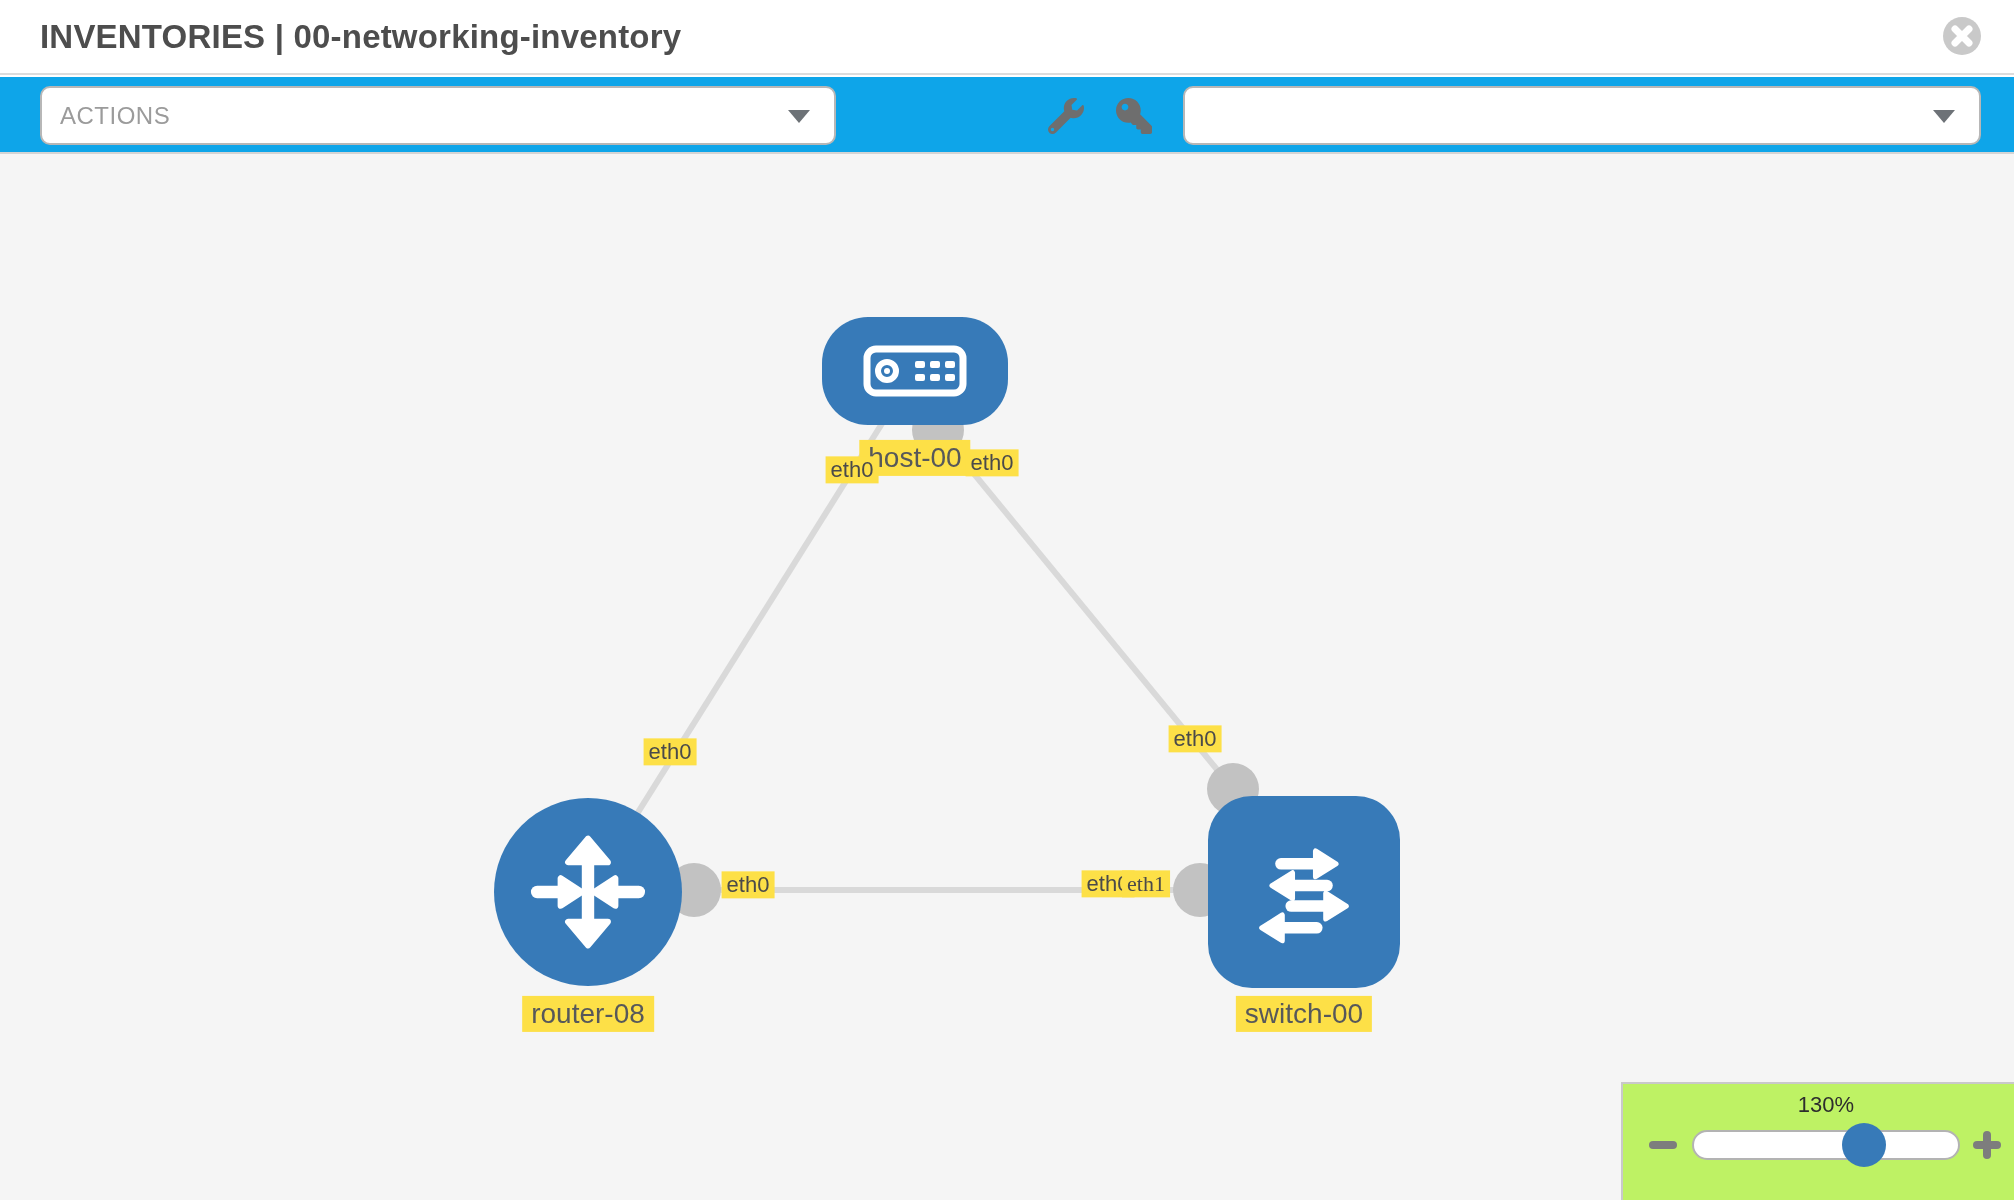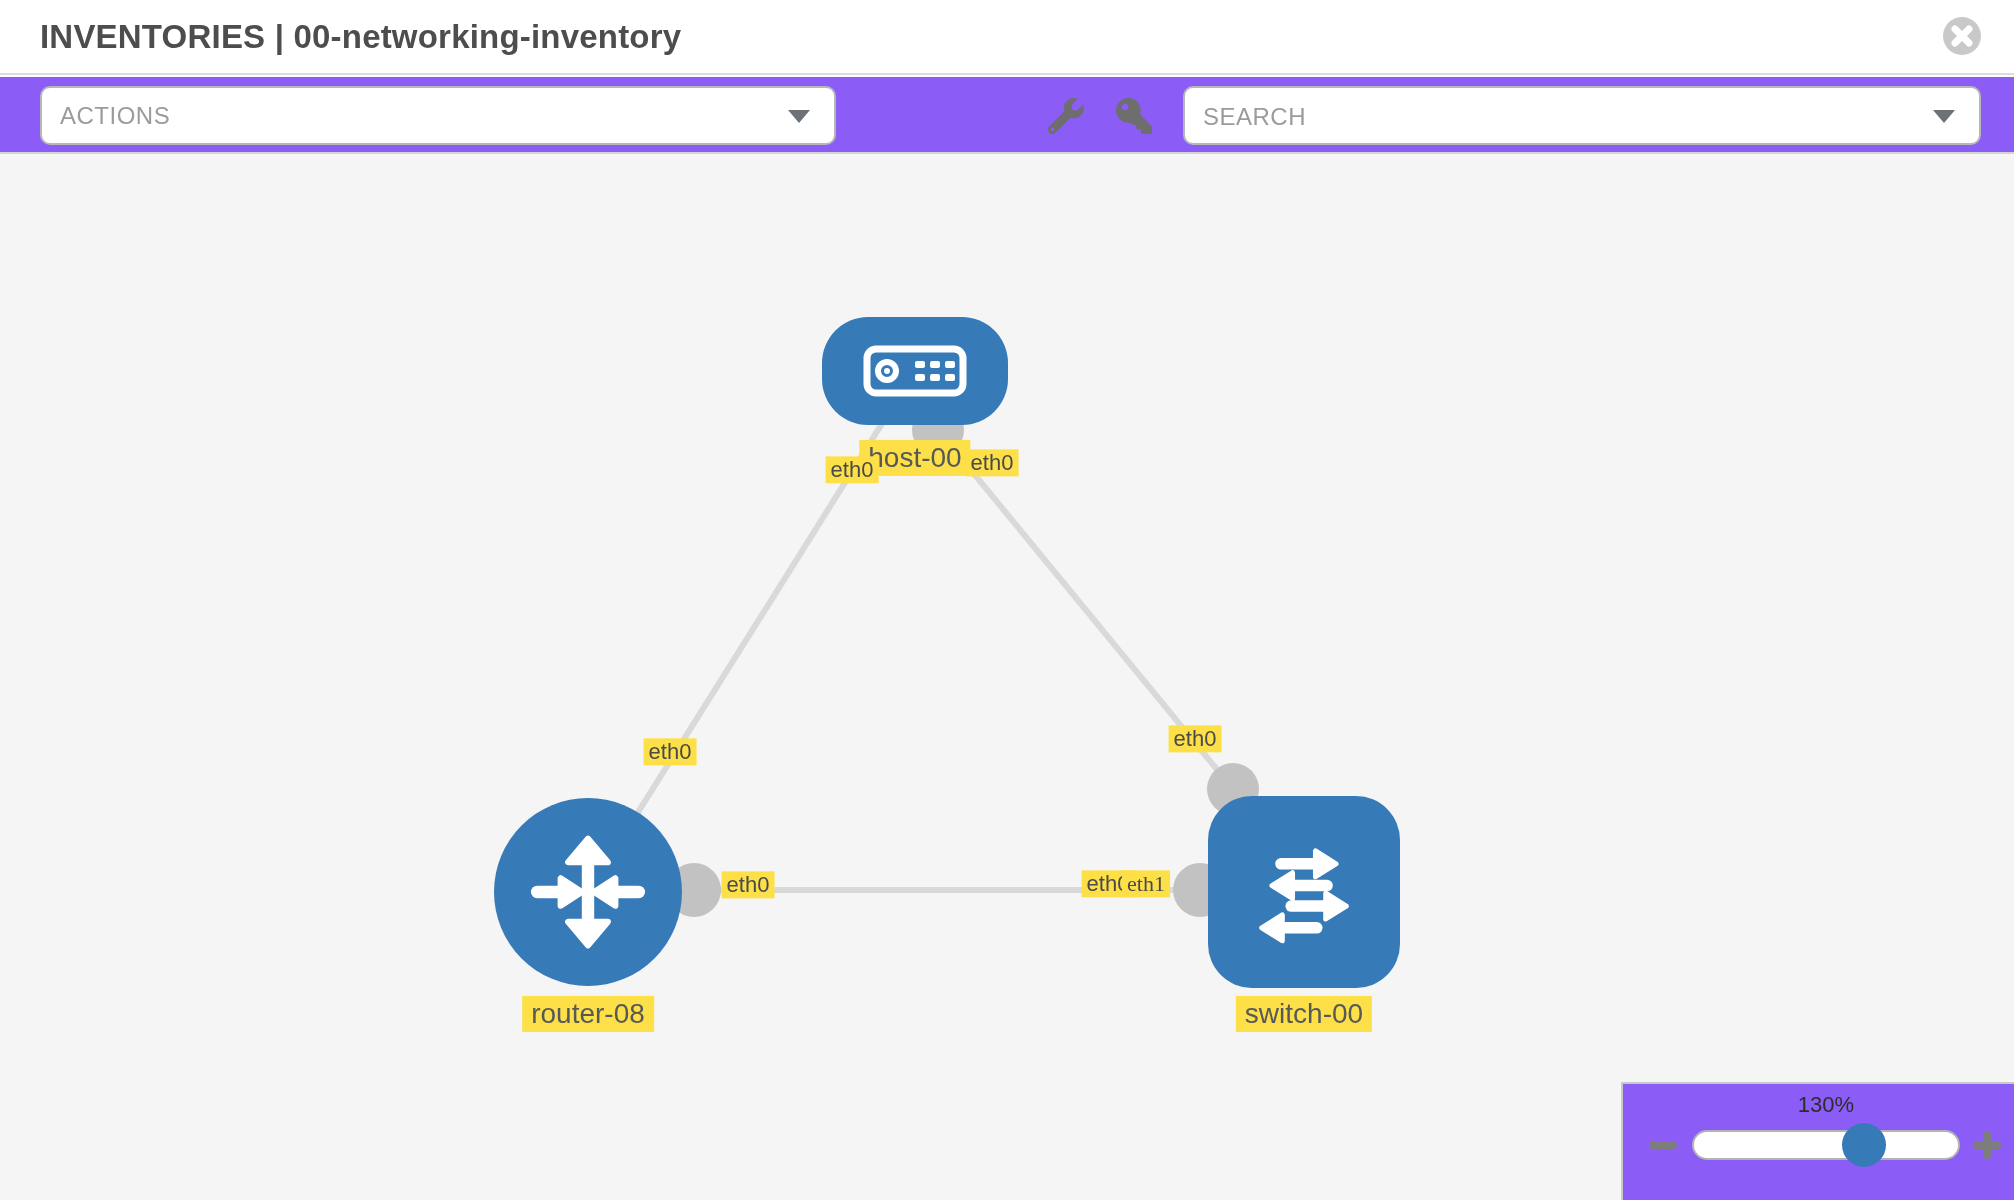--- a/index.html
+++ b/index.html
@@ -5,42 +5,42 @@
   html,body{margin:0;padding:0;}
   body{width:2014px;height:1200px;font-family:"Liberation Sans",sans-serif;background:#fff;overflow:hidden;}
   .app{position:relative;width:2014px;height:1200px;}
 
   
   .header{position:absolute;top:0;left:0;width:2014px;height:75px;background:#fff;border-bottom:2px solid #dcdcdc;box-sizing:border-box;z-index:10;}
   .header-title{position:absolute;left:40px;top:50%;transform:translateY(-50%);font-size:33px;font-weight:bold;color:#4d4d4d;letter-spacing:.2px;text-align:center;}
   .close-btn{position:absolute;right:30px;top:14px;width:44px;height:44px;cursor:pointer;border:none;background:transparent;padding:0;}
 
   
-  .toolbar{position:absolute;top:77px;left:0;width:2014px;height:77px;background:#8b5cf6;border-bottom:2px solid #d4d4d4;box-sizing:border-box;z-index:10;}
+  .toolbar{position:absolute;top:77px;left:0;width:2014px;height:77px;background:#0ea5e9;border-bottom:2px solid #d4d4d4;box-sizing:border-box;z-index:10;}
   .dropdown{position:absolute;top:9px;height:59px;background:#fff;border:2px solid #b7b7b7;border-radius:10px;box-sizing:border-box;cursor:pointer;}
   .dd-actions{left:40px;width:796px;}
   .dd-search{left:1183px;width:798px;}
   .dd-label{position:absolute;left:18px;top:50%;transform:translateY(-50%);font-size:24px;color:#9b9b9b;letter-spacing:.5px;}
   .chevron{position:absolute;right:24px;top:50%;margin-top:-6px;width:0;height:0;border-left:11px solid transparent;border-right:11px solid transparent;border-top:13px solid #6d7277;}
   .search-input{position:absolute;left:16px;top:4px;width:700px;height:47px;border:none;outline:none;font-size:24px;color:#555;background:transparent;font-family:"Liberation Sans",sans-serif;letter-spacing:.5px;}
   .search-input::placeholder{color:#9b9b9b;opacity:1;}
   .tool-btn{position:absolute;top:20px;width:40px;height:40px;border:none;background:transparent;padding:0;cursor:pointer;}
   .tool-wrench{left:1046px;}
   .tool-key{left:1114px;}
 
   
   .canvas{position:absolute;top:154px;left:0;width:2014px;height:1046px;background:#f5f5f5;z-index:1;}
   #links-svg{position:absolute;top:0;left:0;z-index:2;}
   .node{position:absolute;display:flex;align-items:center;justify-content:center;z-index:3;cursor:pointer;}
   .chip{position:absolute;transform:translate(-50%,-50%);background:#fde047;white-space:nowrap;z-index:4;line-height:1.15;}
   .node-label{font-size:28px;color:#57585a;padding:2px 9px;}
   .if-label{font-size:22px;color:#4a4a4a;padding:1px 5px;}
 
   
-  .zoom-panel{position:absolute;left:1621px;top:1082px;width:393px;height:118px;background:#8b5cf6;border-left:2px solid #c9c9c9;border-top:2px solid #c9c9c9;box-sizing:border-box;z-index:6;}
+  .zoom-panel{position:absolute;left:1621px;top:1082px;width:393px;height:118px;background:#bef264;border-left:2px solid #c9c9c9;border-top:2px solid #c9c9c9;box-sizing:border-box;z-index:6;}
   .zoom-value{position:absolute;left:69px;top:8px;width:268px;text-align:center;font-size:22px;color:#2d2d2d;}
   .zoom-track{position:absolute;left:69px;top:46px;width:268px;height:30px;border:2px solid #b3b3b3;border-radius:16px;background:#fff;box-sizing:border-box;cursor:pointer;}
   .zoom-thumb{position:absolute;top:39px;width:44px;height:44px;border-radius:50%;background:#377ab8;cursor:pointer;}
   .zoom-minus{position:absolute;left:26px;top:57px;width:28px;height:8px;border-radius:4px;background:#7d7d7d;border:none;padding:0;cursor:pointer;}
   .zoom-plus{position:absolute;left:350px;top:47px;width:28px;height:28px;border:none;background:transparent;padding:0;cursor:pointer;}
   .zoom-plus::before{content:"";position:absolute;left:0;top:10px;width:28px;height:8px;border-radius:4px;background:#7d7d7d;}
   .zoom-plus::after{content:"";position:absolute;left:10px;top:0;width:8px;height:28px;border-radius:4px;background:#7d7d7d;}
 </style>
 </head>
 <body>
@@ -135,21 +135,20 @@
     </button>
     <button class="tool-btn tool-key">
       <span>
         <svg width="36" height="36" viewBox="0 0 512 512" fill="#6e6e6e" style="transform:scaleX(-1)">
           <path d="M512 176.001C512 273.203 433.202 352 336 352c-11.22 0-22.19-1.062-32.827-3.069l-24.012 27.014A23.999 23.999 0 0 1 261.223 384H224v40c0 13.255-10.745 24-24 24h-40v40c0 13.255-10.745 24-24 24H24c-13.255 0-24-10.745-24-24v-78.059c0-6.365 2.529-12.47 7.029-16.971l161.802-161.802C163.108 213.814 160 195.271 160 176 160 78.798 238.797.001 335.999 0 433.488-.001 512 78.511 512 176.001zM336 128c0 26.51 21.49 48 48 48s48-21.49 48-48-21.49-48-48-48-48 21.49-48 48z"></path>
         </svg>
       </span>
     </button>
 
     <div class="dropdown dd-search">
-      <input class="search-input" type="text" placeholder="SEARCH" style="">
       <span class="chevron"></span>
     </div>
   </div>
 
   <div class="zoom-panel">
     <div class="zoom-value">130%</div>
     <button class="zoom-minus"></button>
     <div class="zoom-track"></div>
     <div class="zoom-thumb" id="zoom-thumb" style="left: 218.52px; background: rgb(55, 122, 184);"></div>
     <button class="zoom-plus"></button>

